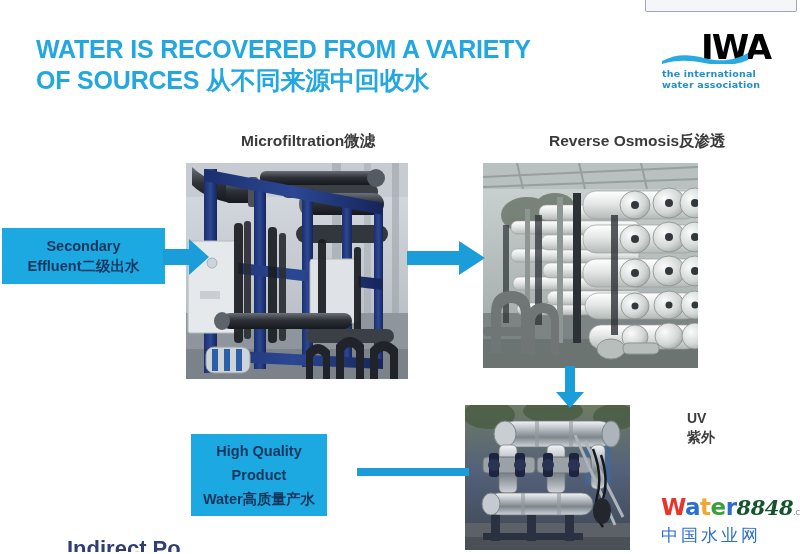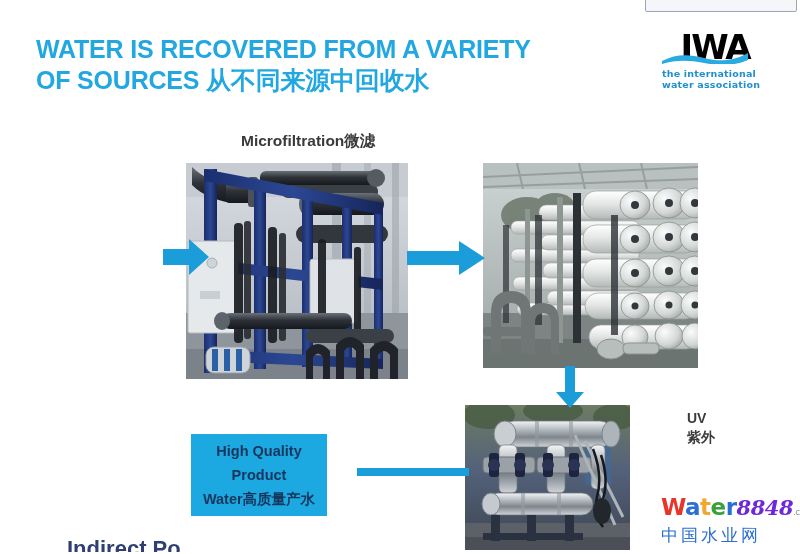--- a/index.html
+++ b/index.html
@@ -68,21 +68,21 @@
   }
   .iwa-letters {
     position: absolute;
     left: 0; top: -3px;
     width: 110px;
     font-size: 34px;
     font-weight: bold;
     letter-spacing: -2px;
     color: #000000;
     font-family: "DejaVu Sans", sans-serif;
-    text-align: center;
+    text-align: right;
   }
   .iwa-wave {
     position: absolute;
     left: 2px; top: 22px;
     width: 86px; height: 12px;
   }
   .iwa-sub {
     position: absolute;
     left: 2px; top: 38px;
     width: 110px;
@@ -183,21 +183,21 @@
     letter-spacing: -0.5px;
     font-family: "DejaVu Sans", sans-serif;
     white-space: nowrap;
   }
   .wm-top .c-w { color: #e8342a; }
   .wm-top .c-a { color: #2d6fd0; }
   .wm-top .c-t { color: #f0a830; }
   .wm-top .c-e { color: #3aa03a; }
   .wm-top .c-r { color: #2d6fd0; }
   .wm-num {
-    color: #6d28d9;
+    color: #14532d;
     font-style: italic;
     font-family: "DejaVu Serif", serif;
     font-size: 21px;
   }
   .wm-dom {
     color: #8c9096;
     font-size: 9px;
     font-weight: normal;
     font-family: "DejaVu Sans", sans-serif;
   }
@@ -251,20 +251,21 @@
         <path d="M0 9 C14 2, 26 2, 42 6 C58 10, 72 9, 86 1 L86 8 C72 14, 58 14, 42 11 C26 8, 14 8, 0 12 Z" fill="#29aae1"></path>
       </svg>
     </div>
     <div class="iwa-sub">
       <div>the international</div>
       <div>water association</div>
     </div>
   </div>
 
   <div class="caption caption-mf">Microfiltration微滤</div>
+  <div class="caption caption-ro">Reverse Osmosis反渗透</div>
 
   <div class="uv-label">
     <div>UV</div>
     <div>紫外</div>
   </div>
 
   <div class="photo photo-mf">
     <svg width="222" height="216" viewBox="0 0 222 216">
       <defs>
         <linearGradient id="mfSky" x1="0" y1="0" x2="0" y2="1">
@@ -538,20 +539,24 @@
         <path d="M110 30 L150 120"></path>
       </g>
       <g stroke="#15181d" stroke-width="2.5" fill="none">
         <path d="M128 44 q10 26 4 48 q-4 18 6 30"></path>
         <path d="M136 50 q8 24 2 44"></path>
       </g>
       <ellipse cx="137" cy="106" rx="9" ry="13" fill="#22272e"></ellipse>
     </svg>
   </div>
 
+  <div class="callout callout-secondary">
+    <span class="ln">Secondary</span>
+    <span class="ln">Effluent二级出水</span>
+  </div>
 
   <div class="callout callout-product">
     <span class="ln">High Quality</span>
     <span class="ln">Product</span>
     <span class="ln">Water高质量产水</span>
   </div>
 
   <div class="arrow arrow-1">
     <svg width="46" height="40" viewBox="0 0 46 40">
       <path d="M0 12 L26 12 L26 2 L46 20 L26 38 L26 28 L0 28 Z" fill="#1b9dd9"></path>

